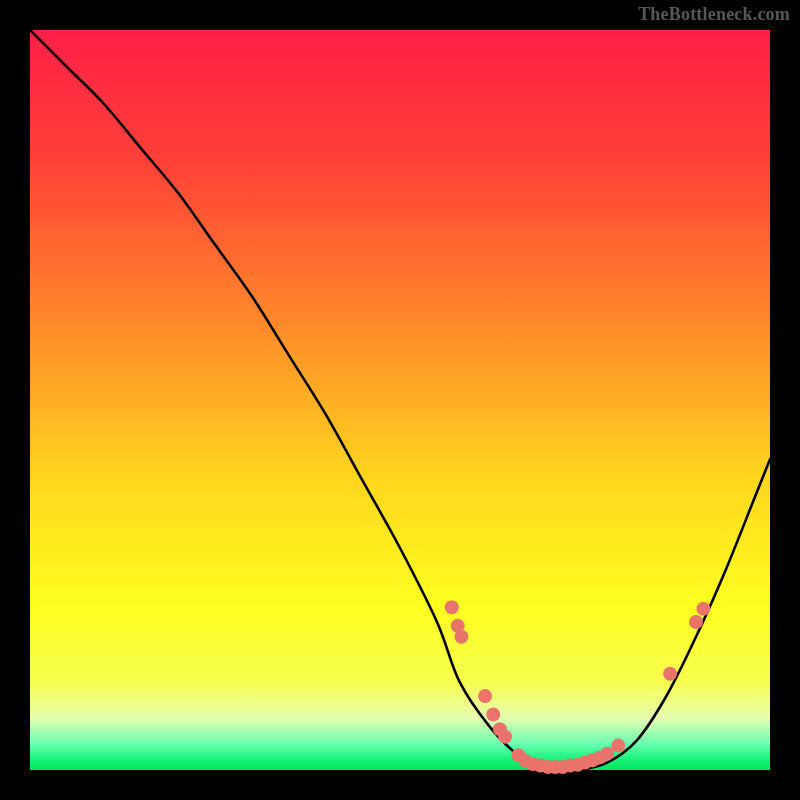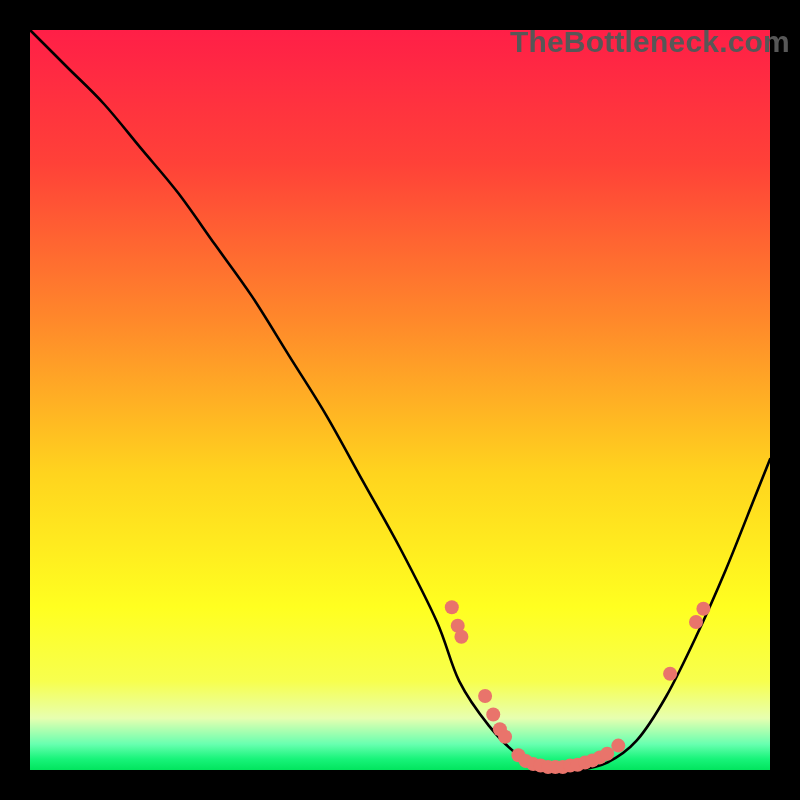--- a/index.html
+++ b/index.html
@@ -12,27 +12,26 @@
   }
   .container {
     position: relative;
     width: 800px;
     height: 800px;
   }
   .watermark {
     position: absolute;
     top: 4px;
     right: 10px;
-    font-family: Liberation Sans, sans-serif;
-    font-size: 30px;
+    font-family: Liberation Serif, serif;
+    font-size: 18px;
     font-weight: bold;
     color: #575757;
     letter-spacing: 0.2px;
     z-index: 10;
-    margin-top: 21px;
   }
   svg {
     position: absolute;
     top: 0;
     left: 0;
   }
 </style>
 </head>
 <body>
 <div class="container">

